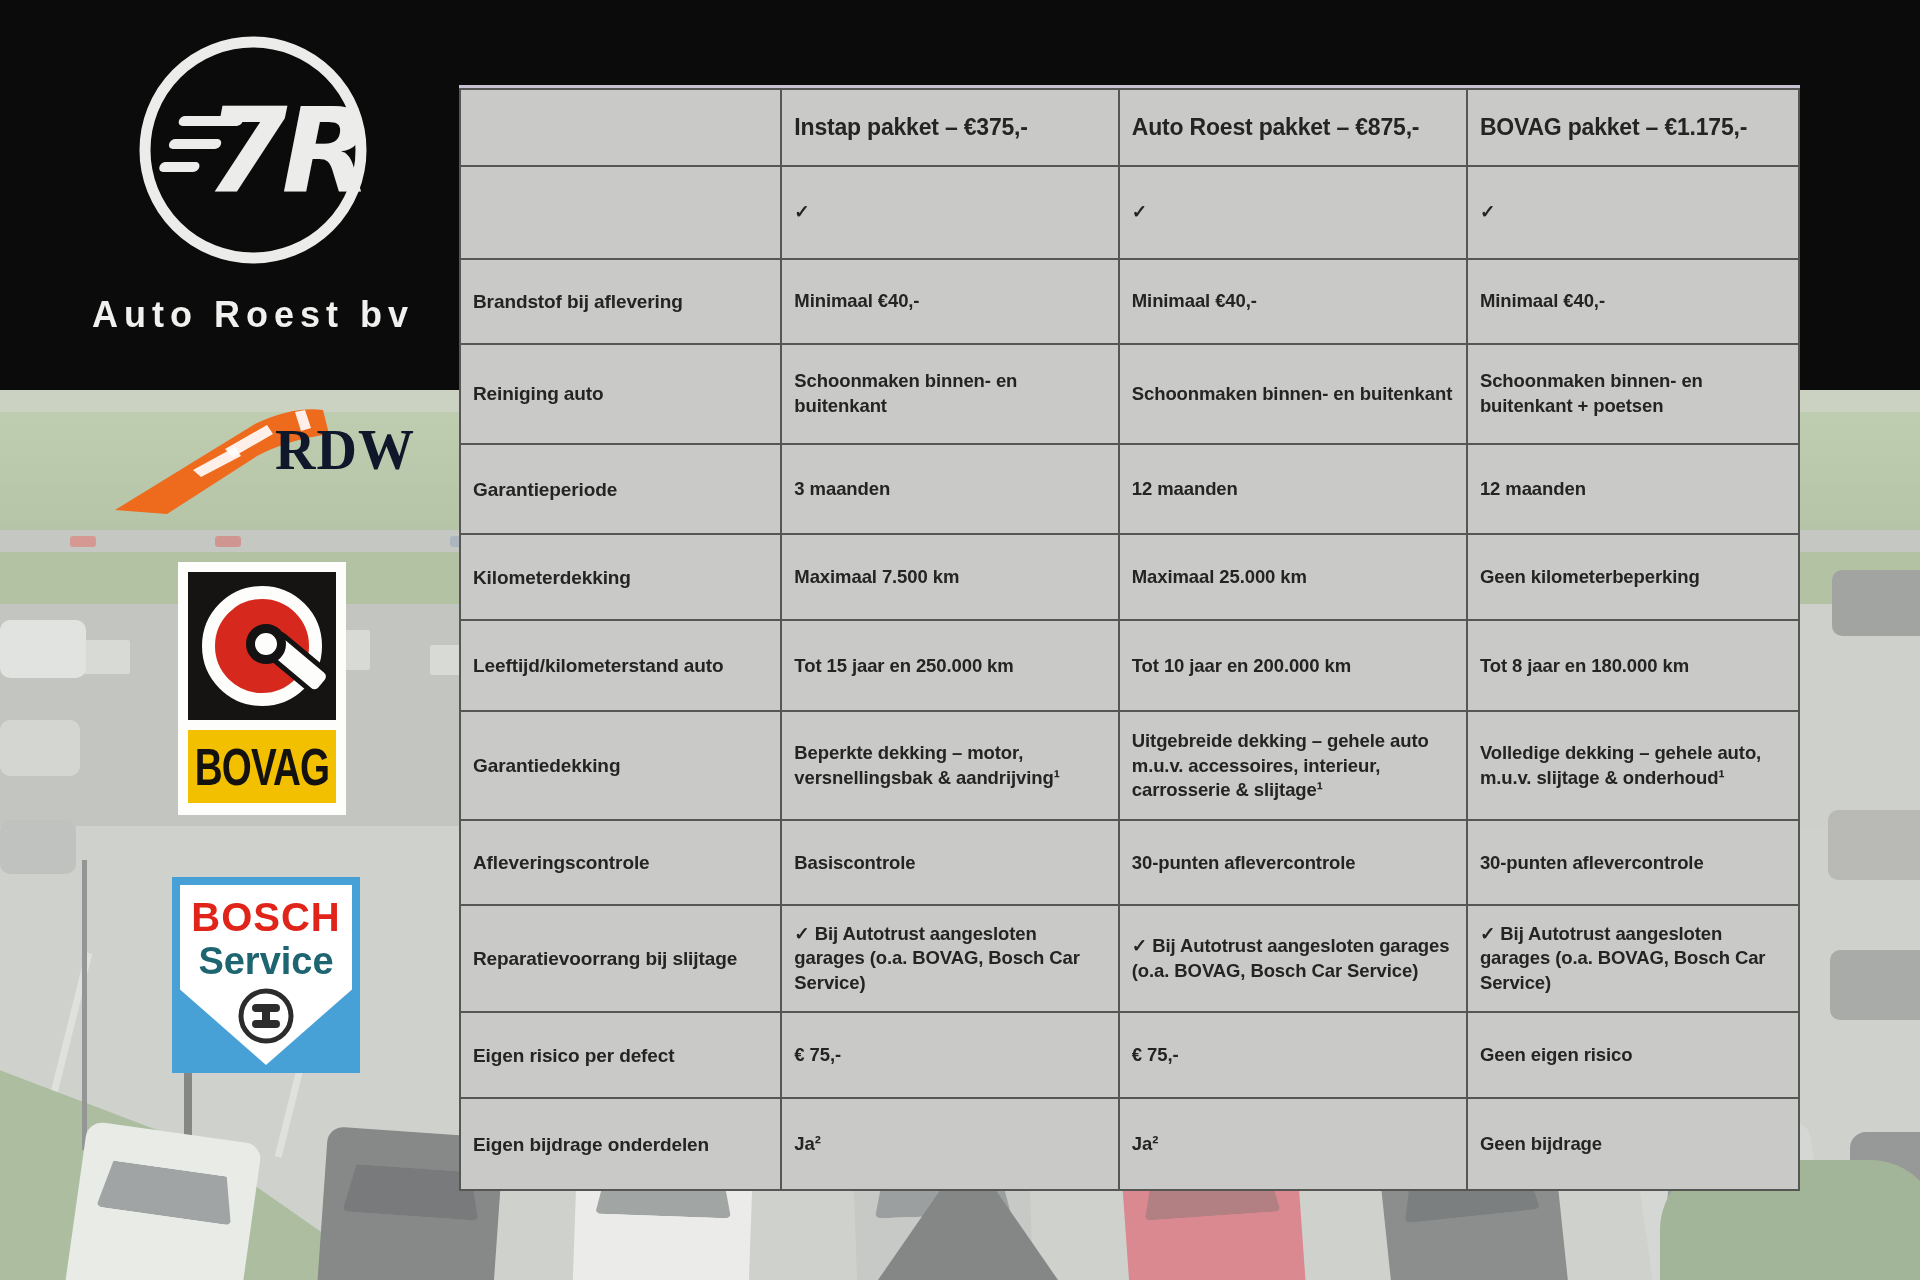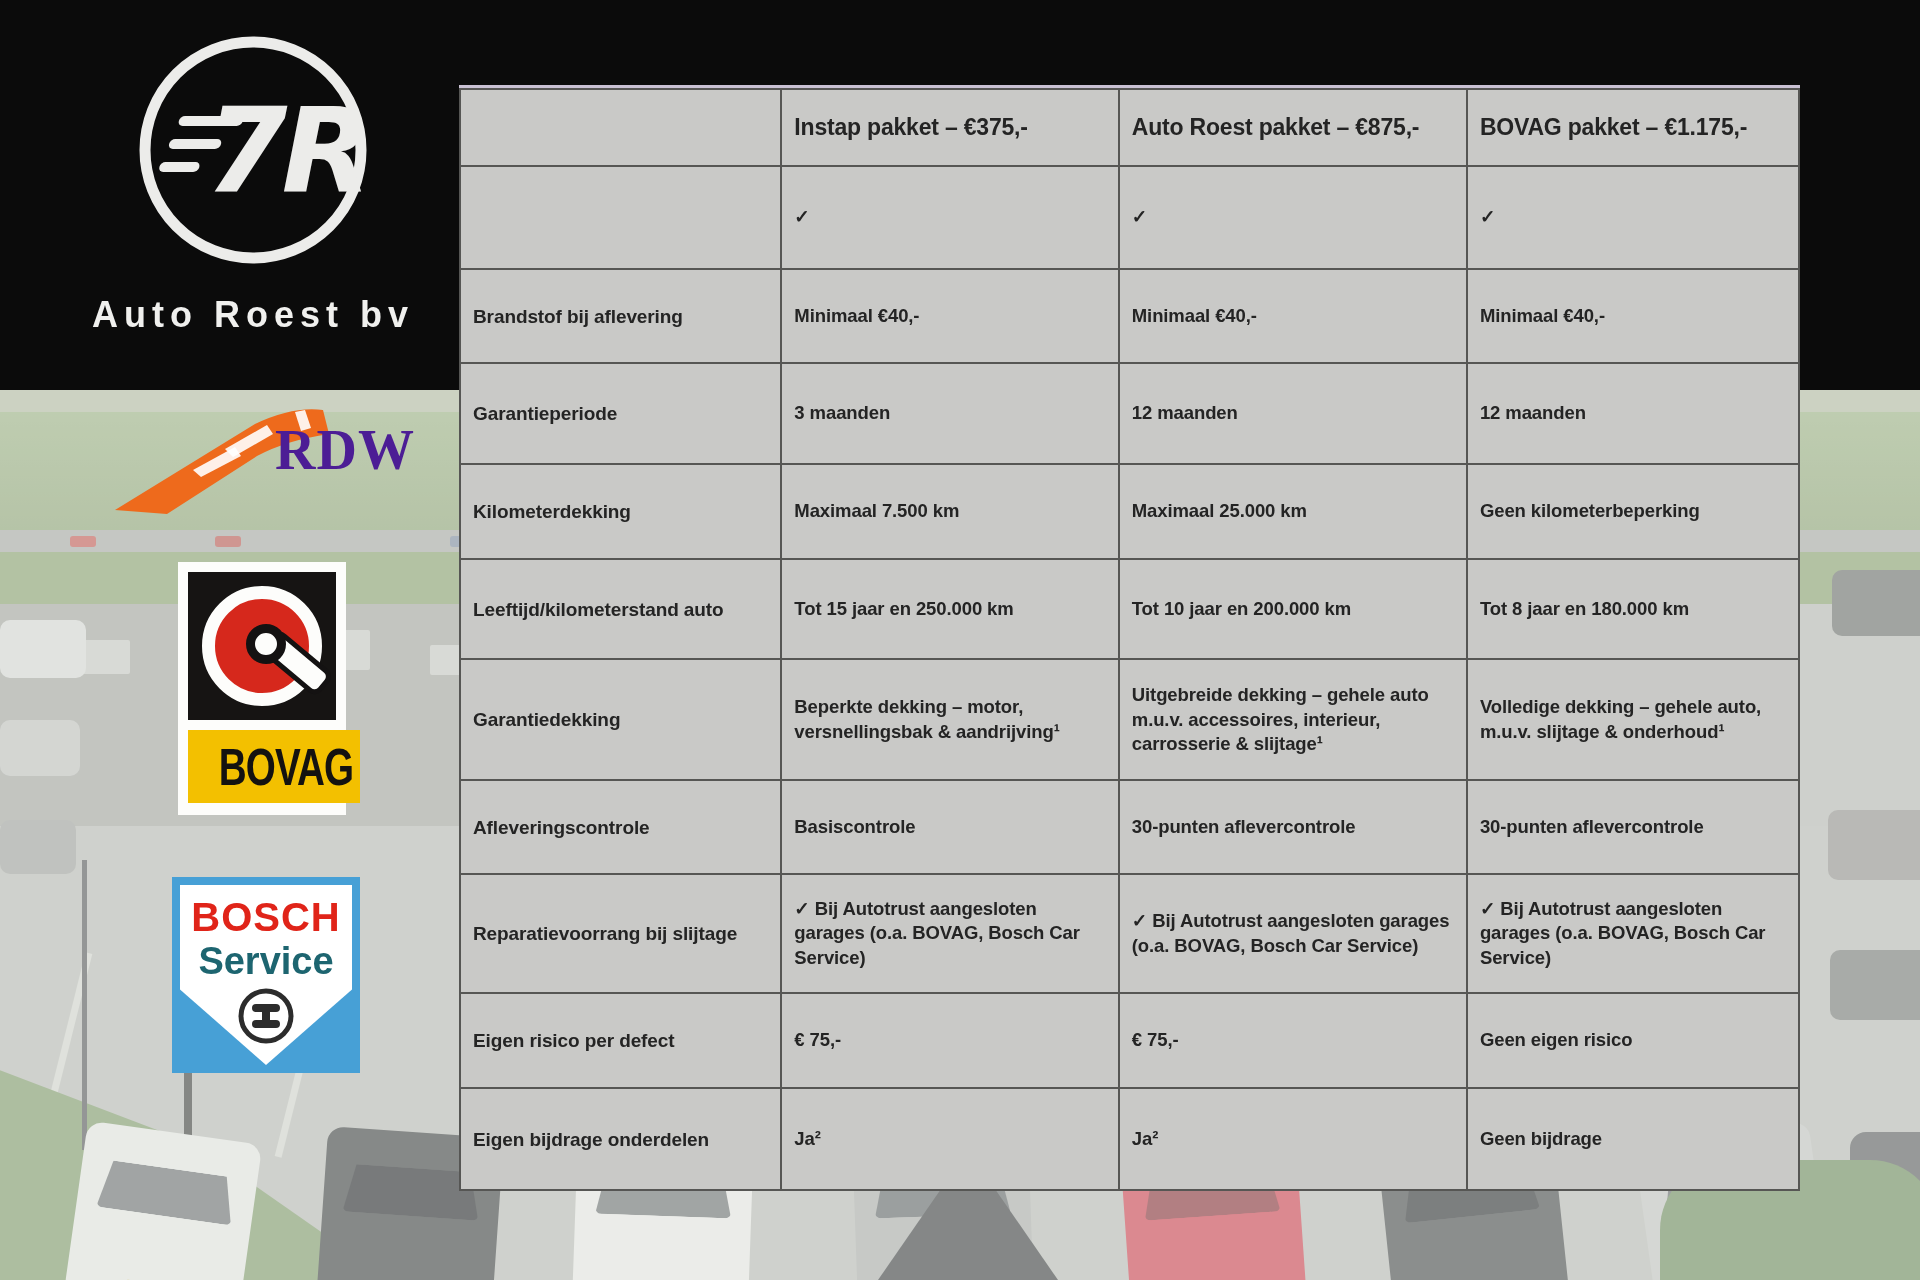--- a/index.html
+++ b/index.html
@@ -40,34 +40,34 @@
   .ph-wash{left:0;top:0;width:1920px;height:890px;background:rgba(243,244,241,.40);}
 
   
   .top-band{position:absolute;left:0;top:0;width:1920px;height:390px;background:#0b0b0b;z-index:2;}
   .brand{position:absolute;left:78px;top:20px;width:350px;z-index:3;text-align:center;}
   .brand-name{margin-top:6px;color:#f0f0ee;font-size:36px;font-weight:bold;letter-spacing:6px;}
 
   
   .rdw{position:absolute;left:105px;top:402px;width:310px;height:118px;z-index:4;}
   .rdw-text{position:absolute;right:0;top:16px;font-family:"Liberation Serif",serif;
-            font-weight:bold;font-size:56px;color:#4c1d95;letter-spacing:1px;text-align:center;}
+            font-weight:bold;font-size:56px;color:#0f172a;letter-spacing:1px;text-align:center;}
 
   
   .bovag{position:absolute;left:178px;top:562px;width:168px;height:253px;z-index:4;
          background:#fdfdfb;padding:10px;box-sizing:border-box;}
   .bovag-top{position:relative;width:100%;height:148px;background:#161413;overflow:hidden;}
   .bovag-disc{position:absolute;left:50%;top:50%;transform:translate(-50%,-50%);
               width:94px;height:94px;border-radius:50%;background:#d6281c;border:13px solid #fdfdfb;}
   .bovag-handle{position:absolute;left:72px;top:76px;width:64px;height:20px;border-radius:10px;
                 background:#fdfdfb;border:5px solid #141212;transform:rotate(40deg);}
   .bovag-hub{position:absolute;left:58px;top:52px;width:22px;height:22px;border-radius:50%;
              background:#fdfdfb;border:9px solid #141212;}
   .bovag-bottom{position:relative;width:100%;height:73px;background:#f3c000;margin-top:10px;
-                display:flex;align-items:center;justify-content:center;padding-left:24px;}
+                display:flex;align-items:center;justify-content:center;}
   .bovag-word{font-size:42px;font-weight:bold;color:#141210;letter-spacing:-1px;transform:scale(.92,1.25);}
 
   
   .bosch{position:absolute;left:172px;top:877px;width:188px;height:196px;z-index:4;background:#47a0d6;}
   .bosch-shield{position:absolute;left:8px;top:8px;right:8px;bottom:8px;background:#fff;
                 clip-path:polygon(0 0,100% 0,100% 58%,50% 100%,0 58%);text-align:center;}
   .bosch-word{margin-top:10px;font-size:40px;font-weight:bold;color:#e02419;letter-spacing:1px;}
   .bosch-service{margin-top:0;font-size:38px;font-weight:bold;color:#1d6570;}
   .bosch-symbol{margin-top:2px;}
 
@@ -228,20 +228,26 @@
             <td>✓</td>
             <td>✓</td>
             <td>✓</td>
           </tr>
           <tr style="height: 73px;">
             <td class="rowlabel">Brandstof bij aflevering</td>
             <td>Minimaal €40,-</td>
             <td>Minimaal €40,-</td>
             <td>Minimaal €40,-</td>
           </tr>
+          <tr style="height: 86px;">
+            <td class="rowlabel">Reiniging auto</td>
+            <td>Schoonmaken binnen- en buitenkant</td>
+            <td>Schoonmaken binnen- en buitenkant</td>
+            <td>Schoonmaken binnen- en buitenkant + poetsen</td>
+          </tr>
           <tr style="height: 78px;">
             <td class="rowlabel">Garantieperiode</td>
             <td>3 maanden</td>
             <td>12 maanden</td>
             <td>12 maanden</td>
           </tr>
           <tr style="height: 74px;">
             <td class="rowlabel">Kilometerdekking</td>
             <td>Maximaal 7.500 km</td>
             <td>Maximaal 25.000 km</td>

